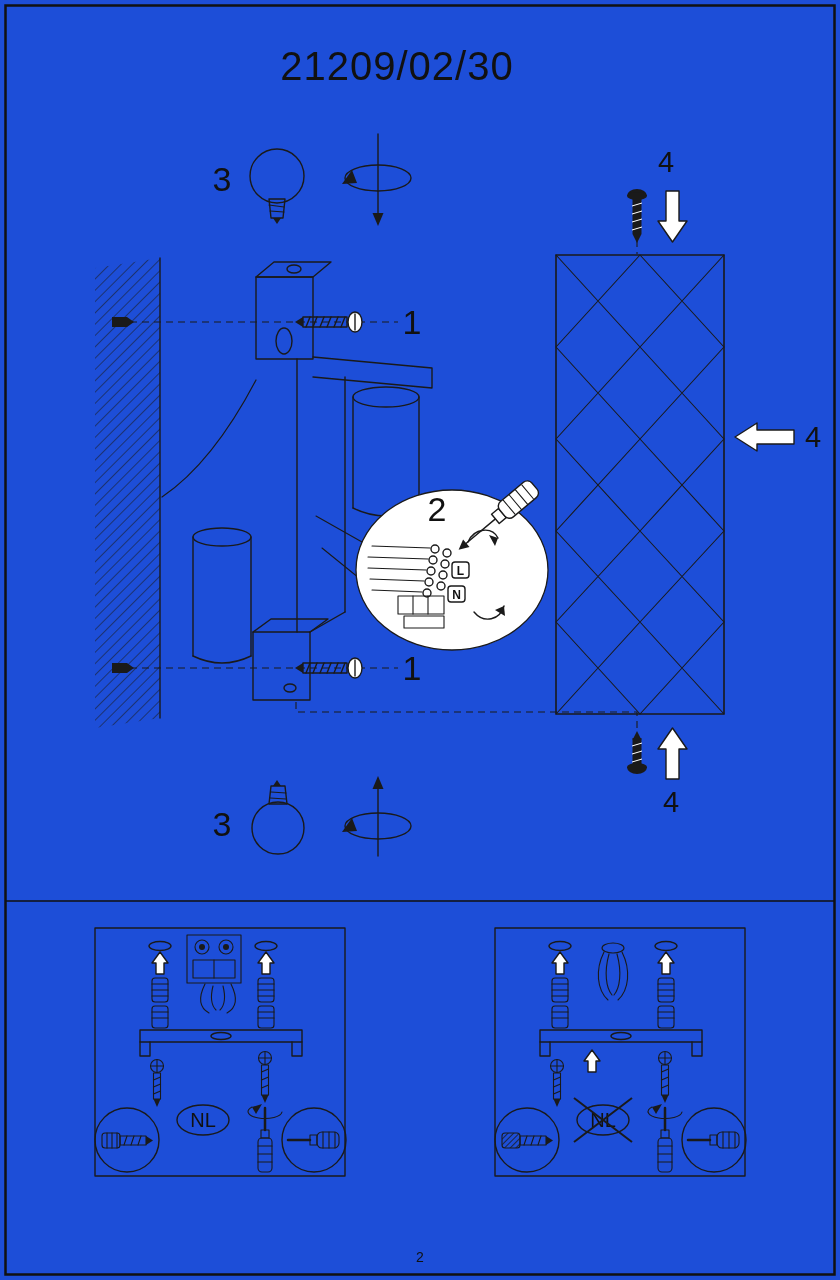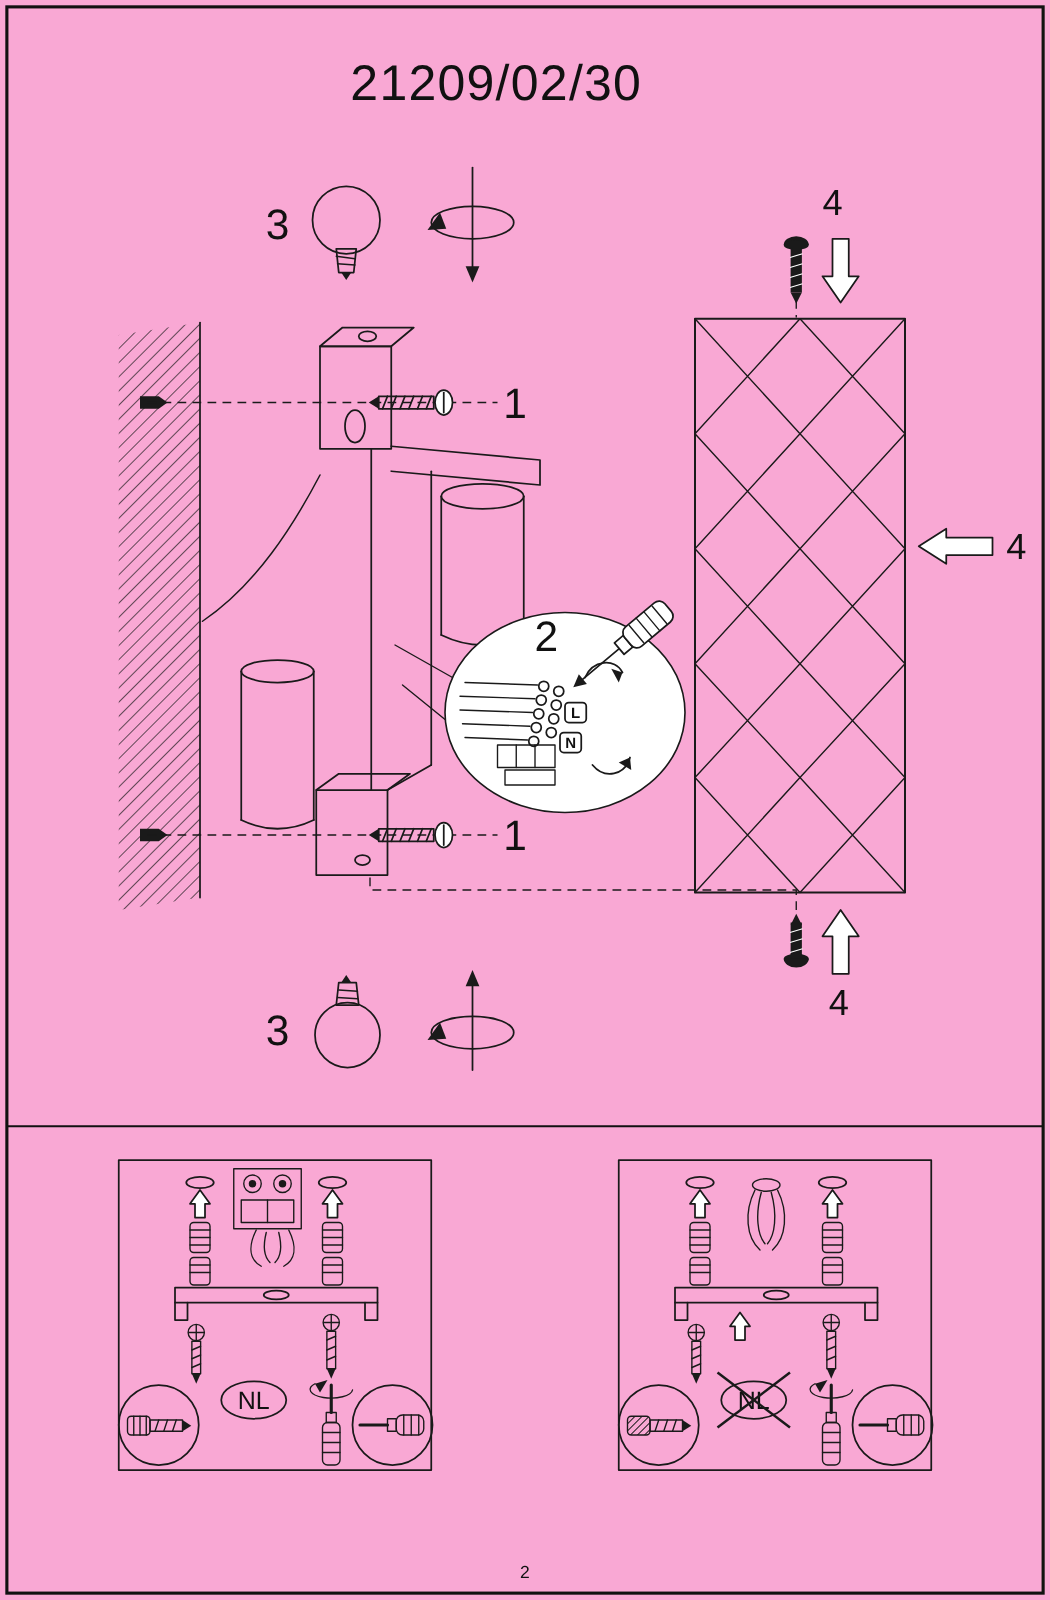--- a/index.html
+++ b/index.html
@@ -1,16 +1,16 @@
 <!DOCTYPE html>
 <html><head>
 <meta charset="utf-8">
 <style>
   html,body{margin:0;padding:0;background:#ffffff;}
-  .page{position:relative;width:840px;height:1280px;background:#f9a8d4;font-family:"Liberation Sans",sans-serif;overflow:hidden;}
+  .page{position:relative;width:840px;height:1280px;background:#1d4ed8;font-family:"Liberation Sans",sans-serif;overflow:hidden;}
   svg{position:absolute;left:0;top:0;}
   svg .ln{fill:none;stroke:#1a1a1a;stroke-width:1.4;stroke-linecap:round;stroke-linejoin:round;}
   svg .thin{stroke-width:1.1;}
   svg .fillk{fill:#1a1a1a;stroke:none;}
   svg .wfill{fill:#ffffff;stroke:#1a1a1a;stroke-width:1.4;stroke-linejoin:round;}
   svg .dash{fill:none;stroke:#1a1a1a;stroke-width:1.1;stroke-dasharray:7 5;}
   svg text{fill:#111;font-family:"Liberation Sans",sans-serif;}
   .title{font-size:40px;letter-spacing:1px;}
   .lbl{font-size:34px;}
   .lbl4{font-size:29px;}

